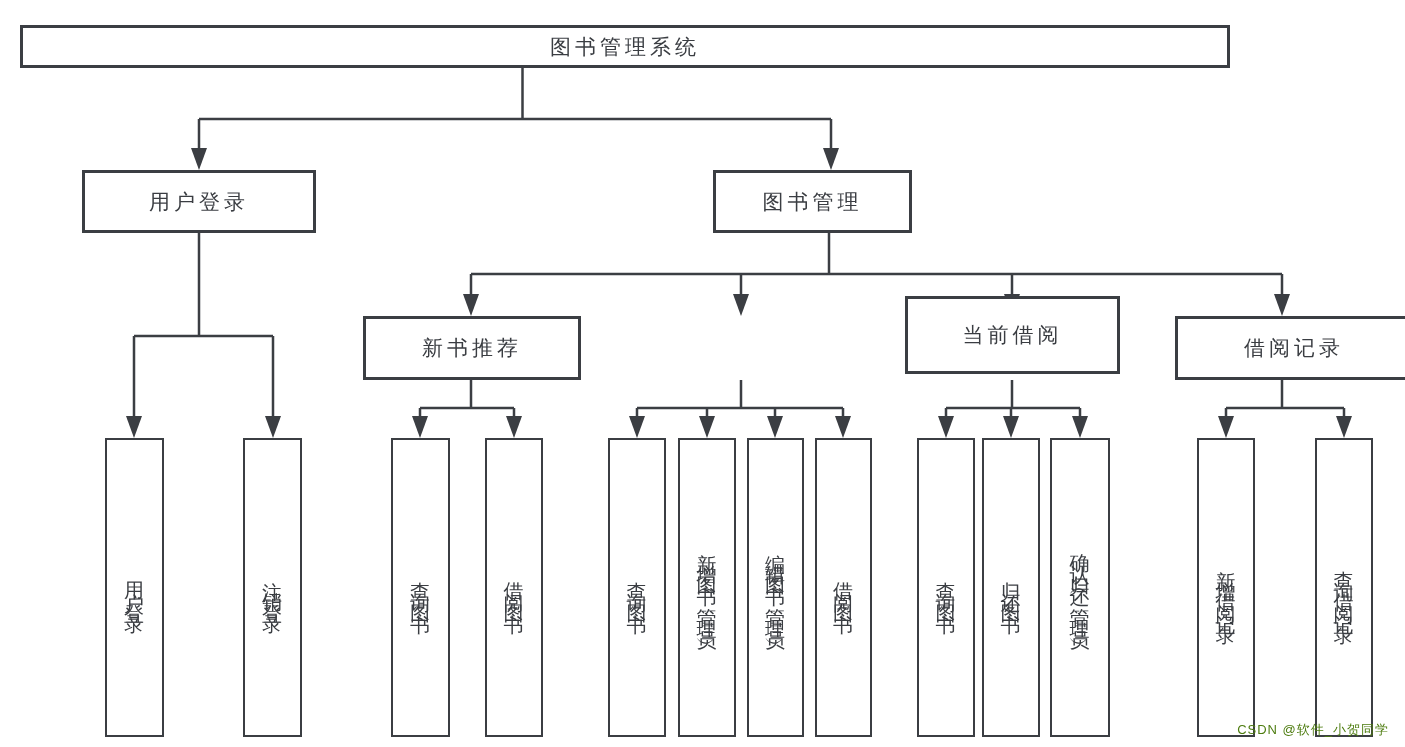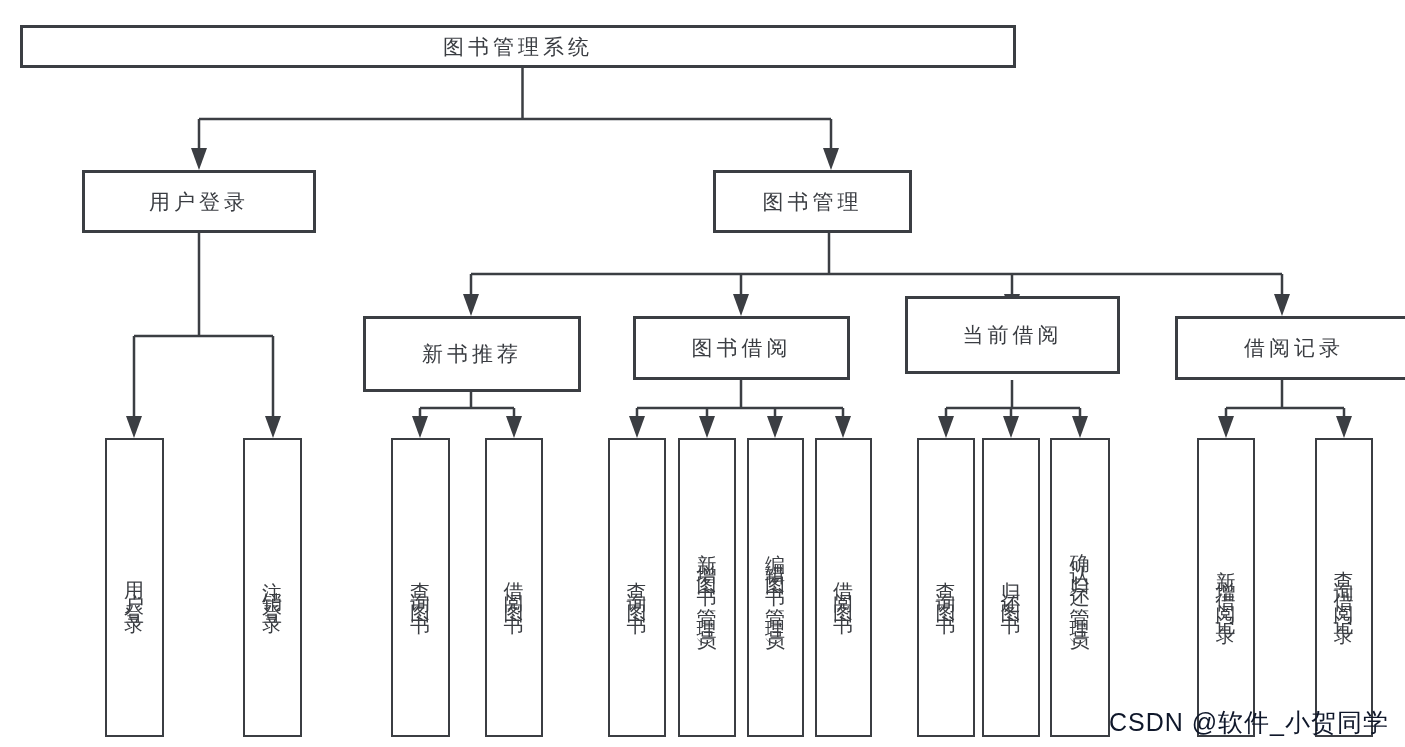--- a/index.html
+++ b/index.html
@@ -31,23 +31,23 @@
     font-size:20px;
     letter-spacing:11px;
     line-height:1;
     white-space:nowrap;
   }
   .watermark{
     position:absolute;
     right:16px;
     bottom:8px;
     z-index:5;
-    font-size:25px;
+    font-size:13px;
     letter-spacing:1px;
-    color:#0f172a;
+    color:#4d7c0f;
   }
 </style>
 </head>
 <body>
 
 <div class="canvas">
 
   <svg class="connectors" width="1405" height="747" viewBox="0 0 1405 747" fill="none" stroke="#3b3e43" stroke-width="2.5">
 
     <path d="M522.5,68 V119 M199,119 H831 M199,119 V150 M831,119 V150"></path>
@@ -77,27 +77,26 @@
     <path d="M1012,380 V408 M946,408 H1080 M946,408 V418 M1011,408 V418 M1080,408 V418"></path>
     <polygon points="938,416 954,416 946,438" fill="#3b3e43" stroke="none"></polygon>
     <polygon points="1003,416 1019,416 1011,438" fill="#3b3e43" stroke="none"></polygon>
     <polygon points="1072,416 1088,416 1080,438" fill="#3b3e43" stroke="none"></polygon>
 
     <path d="M1282,380 V408 M1226,408 H1344 M1226,408 V418 M1344,408 V418"></path>
     <polygon points="1218,416 1234,416 1226,438" fill="#3b3e43" stroke="none"></polygon>
     <polygon points="1336,416 1352,416 1344,438" fill="#3b3e43" stroke="none"></polygon>
   </svg>
 
-  <div class="box hbox root" style="left:20px;top:25px;width:996px;height:43px">图书管理系统</div>
+  <div class="box hbox root" style="left:20px;top:25px;width:1210px;height:43px">图书管理系统</div>
 
   <div class="box hbox" style="left:82px;top:170px;width:234px;height:63px">用户登录</div>
   <div class="box hbox" style="left:713px;top:170px;width:199px;height:63px">图书管理</div>
 
-  <div class="box hbox" style="left:363px;top:316px;width:218px;height:76px">新书推荐</div>
-  <div class="box hbox" style="left:633px;top:316px;width:217px;height:64px">图书借阅</div>
+  <div class="box hbox" style="left:363px;top:316px;width:218px;height:64px">新书推荐</div>
   <div class="box hbox" style="left:905px;top:296px;width:215px;height:78px">当前借阅</div>
   <div class="box hbox" style="left:1175px;top:316px;width:238px;height:64px">借阅记录</div>
 
   <div class="box vbox" style="left:105px;top:438px;width:59px;height:299px">
     <span>用户登录</span>
   </div>
   <div class="box vbox" style="left:243px;top:438px;width:59px;height:299px">
     <span>注销登录</span>
   </div>
 

